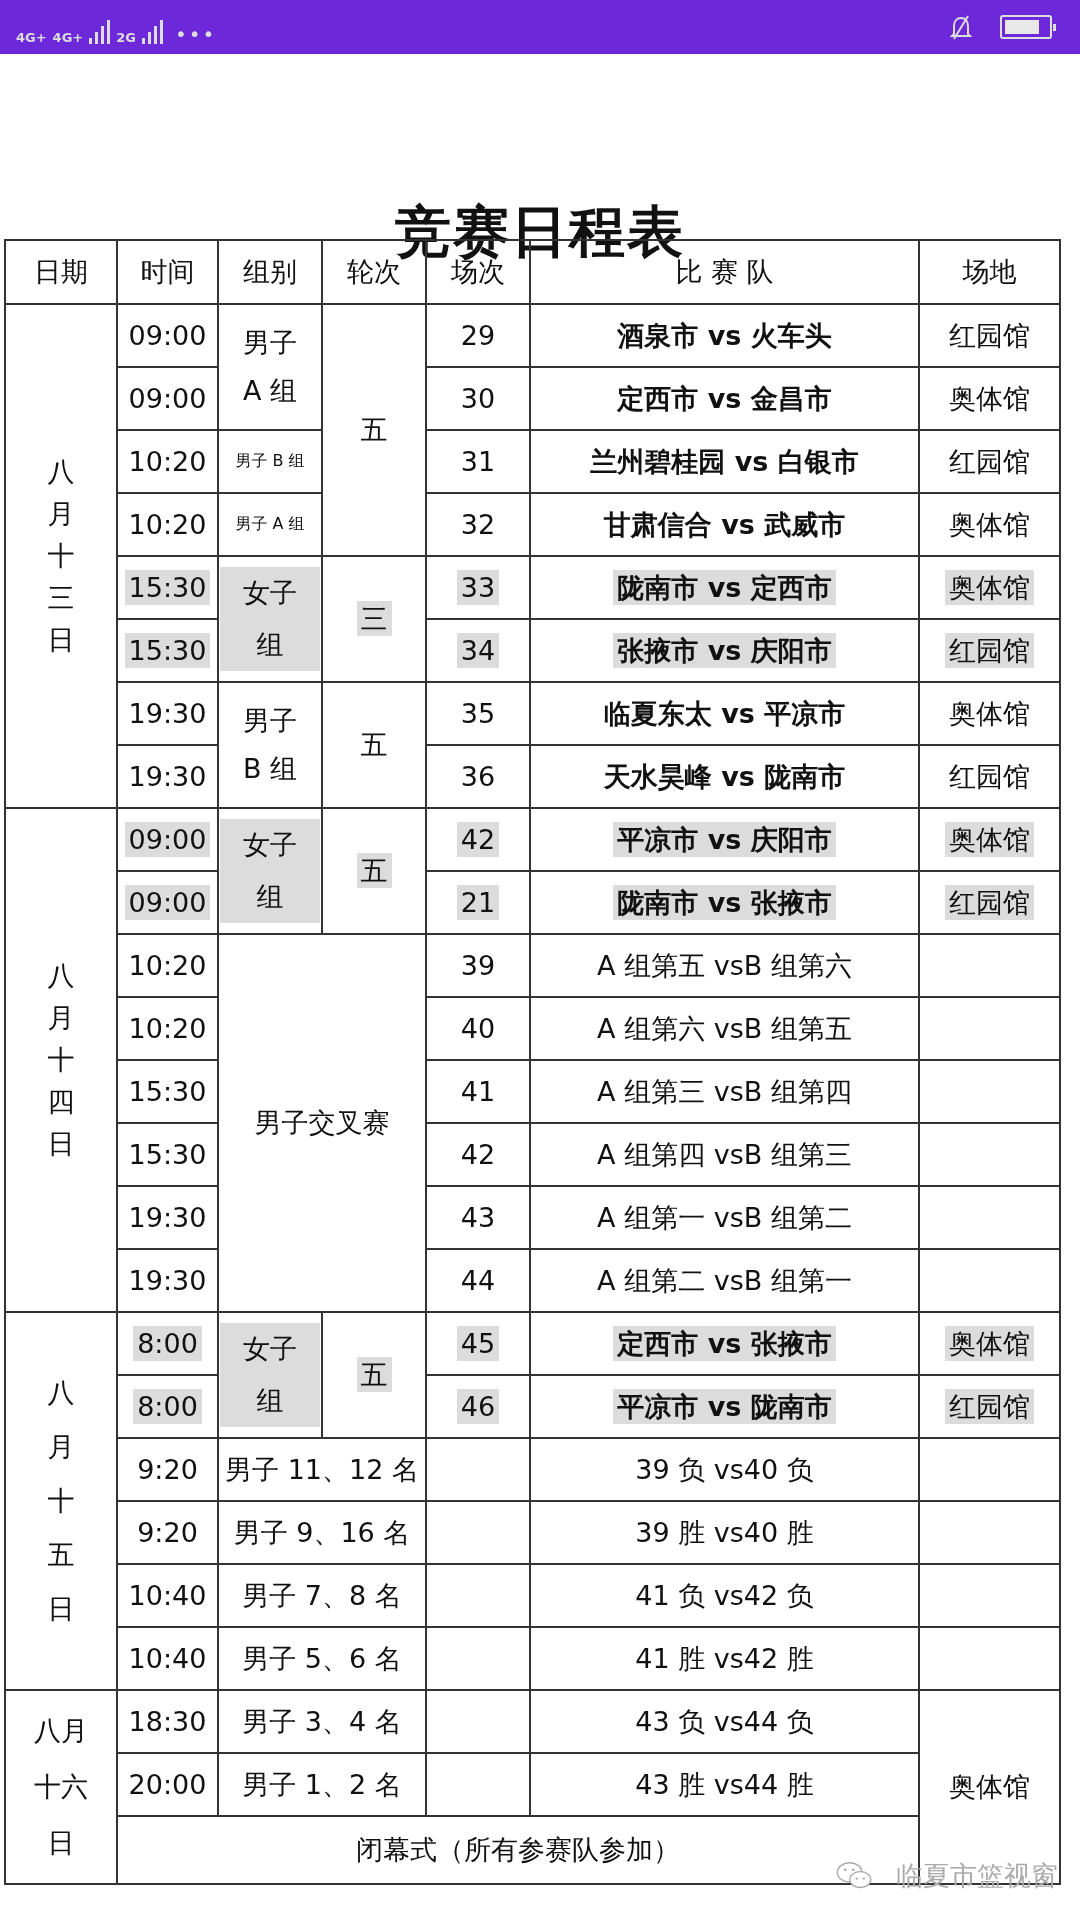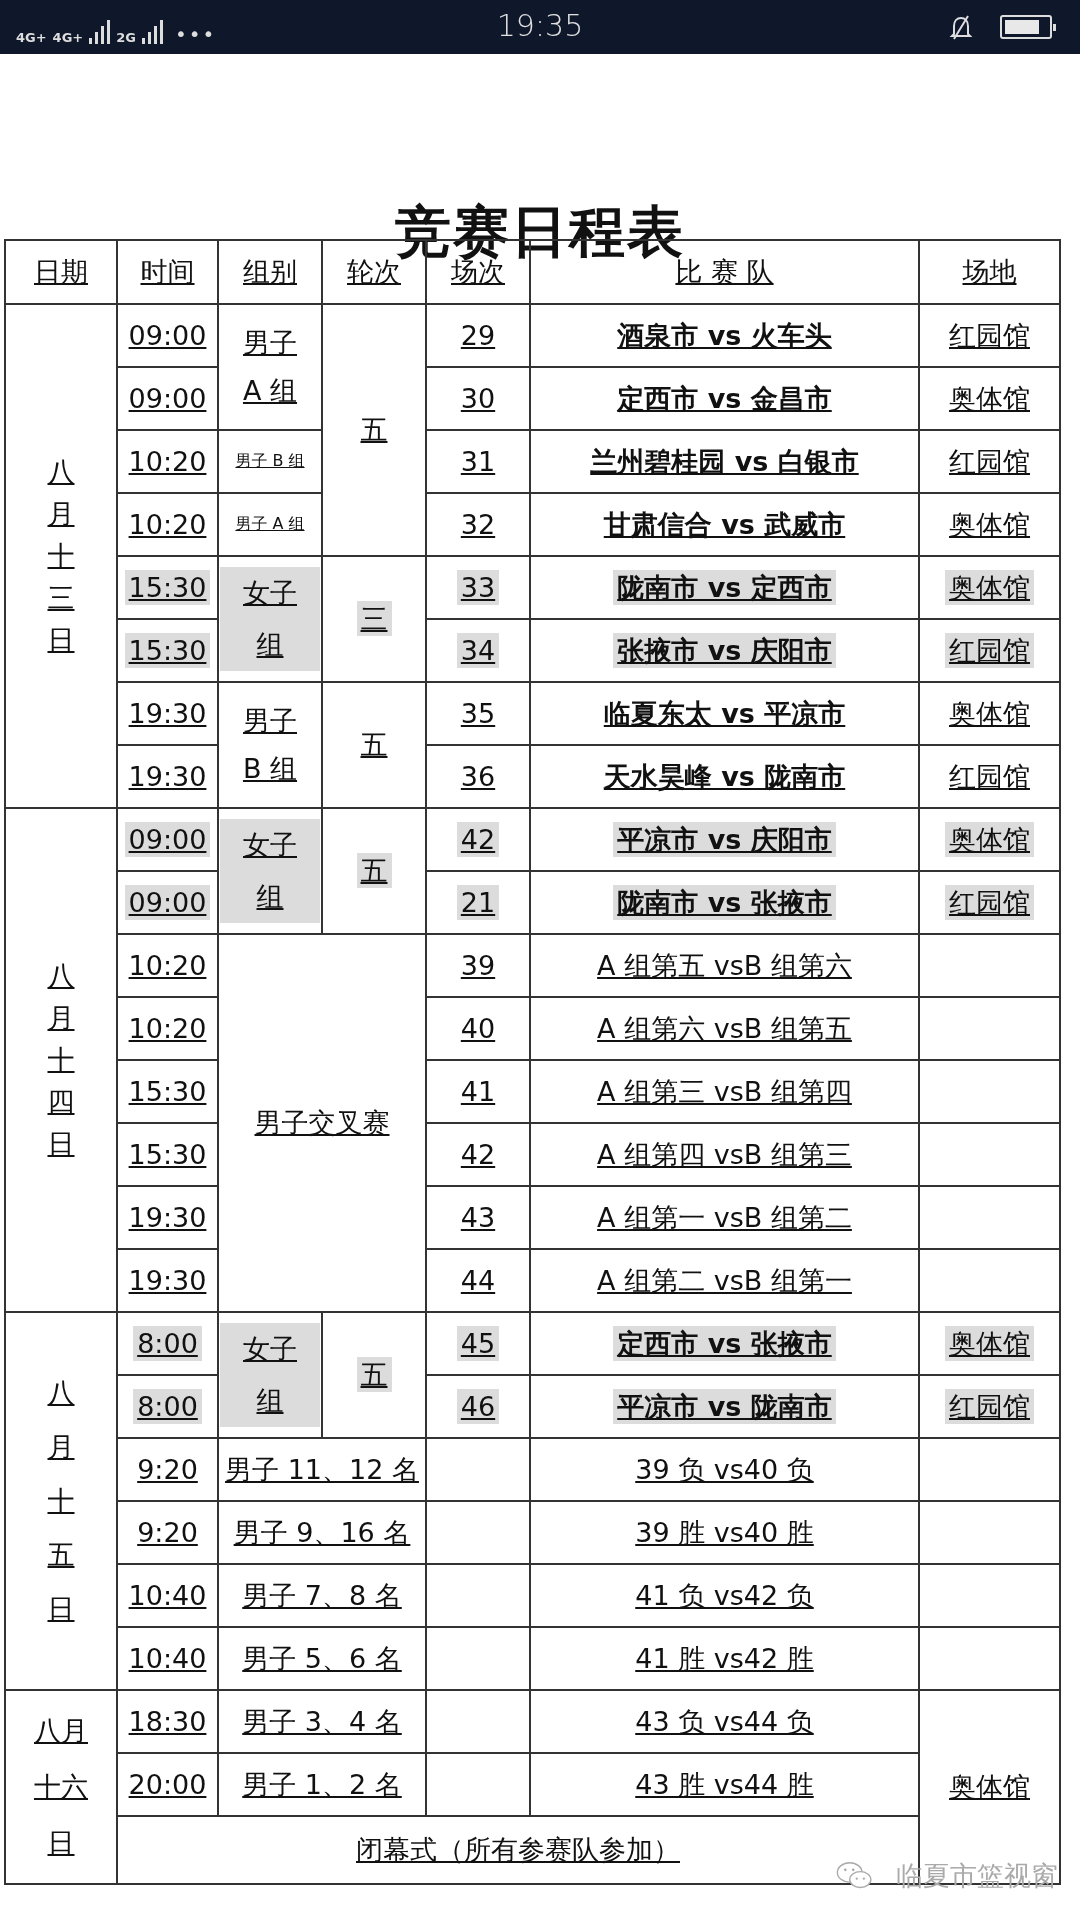--- a/index.html
+++ b/index.html
@@ -1,31 +1,31 @@
 <!DOCTYPE html>
 <html><head>
 <meta charset="utf-8">
 <style>
   html, body { margin:0; padding:0; }
   body { width:1080px; height:1920px; background:#ffffff; position:relative; overflow:hidden; font-family:"DejaVu Sans", sans-serif; color:#111; }
-  .statusbar { position:absolute; left:0; top:0; width:1080px; height:54px; background:#0f172a; color:#e8e8e8; }
+  .statusbar { position:absolute; left:0; top:0; width:1080px; height:54px; background:#6d28d9; color:#e8e8e8; }
   .sb-left { position:absolute; left:16px; top:8px; display:flex; align-items:flex-end; gap:6px; height:36px; }
   .net { font-size:13px; font-weight:bold; line-height:13px; color:#ddd; }
   .bars { display:flex; align-items:flex-end; gap:3px; height:24px; }
   .bars span { width:3px; background:#ddd; display:block; }
   .dots { font-size:20px; letter-spacing:2px; color:#ddd; margin-left:6px; line-height:20px; }
   .sb-time { position:absolute; left:0; right:0; top:8px; text-align:center; font-size:30px; font-family:"DejaVu Sans", sans-serif; font-weight:300; color:#e0e0e0; }
   .sb-right { position:absolute; right:28px; top:12px; display:flex; align-items:center; gap:24px; }
   .battery { width:52px; height:24px; border:2px solid #ddd; border-radius:3px; position:relative; box-sizing:border-box; }
   .battery .fill { position:absolute; left:3px; top:3px; bottom:3px; width:70%; background:#e8e8e8; }
   .battery:after { content:""; position:absolute; right:-6px; top:7px; width:3px; height:7px; background:#ddd; }
 
   .title { position:absolute; left:0; right:0; top:168px; text-align:center; font-size:56px; font-weight:bold; letter-spacing:2px; font-family:"DejaVu Sans", sans-serif;margin-top:27px; }
 
-  table.sched { position:absolute; left:4px; top:239px; width:1055px; border-collapse:collapse; table-layout:fixed;text-decoration:underline; }
+  table.sched { position:absolute; left:4px; top:239px; width:1055px; border-collapse:collapse; table-layout:fixed; }
   table.sched td { border:2px solid #333; text-align:center; vertical-align:middle; padding:0; font-size:27px; font-family:"DejaVu Sans", sans-serif; overflow:hidden; }
   table.sched tr { height:63px; }
   table.sched tr.head { height:64px; }
   table.sched tr.head td { font-size:27px; font-family:"DejaVu Serif", serif; }
   .serif { font-family:"DejaVu Serif", serif; }
   .team { font-weight:bold; }
   .hl { background:#dcdcdc; padding:2px 4px; }
   .small { font-size:16px !important; font-family:"DejaVu Serif", serif; }
   .vert { line-height:42px; font-family:"DejaVu Serif", serif; font-size:28px; }
   .vert span { display:block; }
@@ -49,21 +49,20 @@
       </span>
     <span class="net">2G</span>
     <span class="bars">
         <span style="height:6px"></span>
         <span style="height:12px"></span>
         <span style="height:18px"></span>
         <span style="height:24px"></span>
       </span>
     <span class="dots">•••</span>
   </div>
-  <div class="sb-time">19:35</div>
   <div class="sb-right">
     <svg width="30" height="30" viewBox="0 0 30 30">
         <path d="M8 22 L8 14 C8 9 11 6 15 6 C19 6 22 9 22 14 L22 22 L24 24 L6 24 Z" fill="none" stroke="#ddd" stroke-width="2"></path>
         <line x1="22" y1="4" x2="8" y2="27" stroke="#ddd" stroke-width="2"></line>
       </svg>
     <div class="battery">
         <div class="fill"></div>
       </div>
   </div>
 </div>

